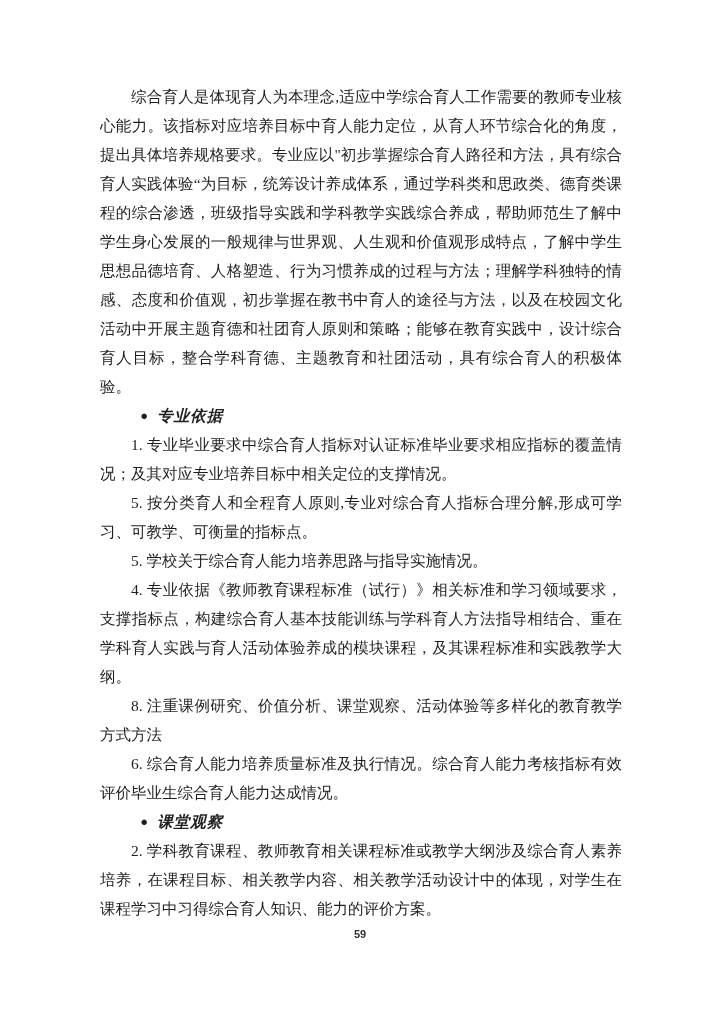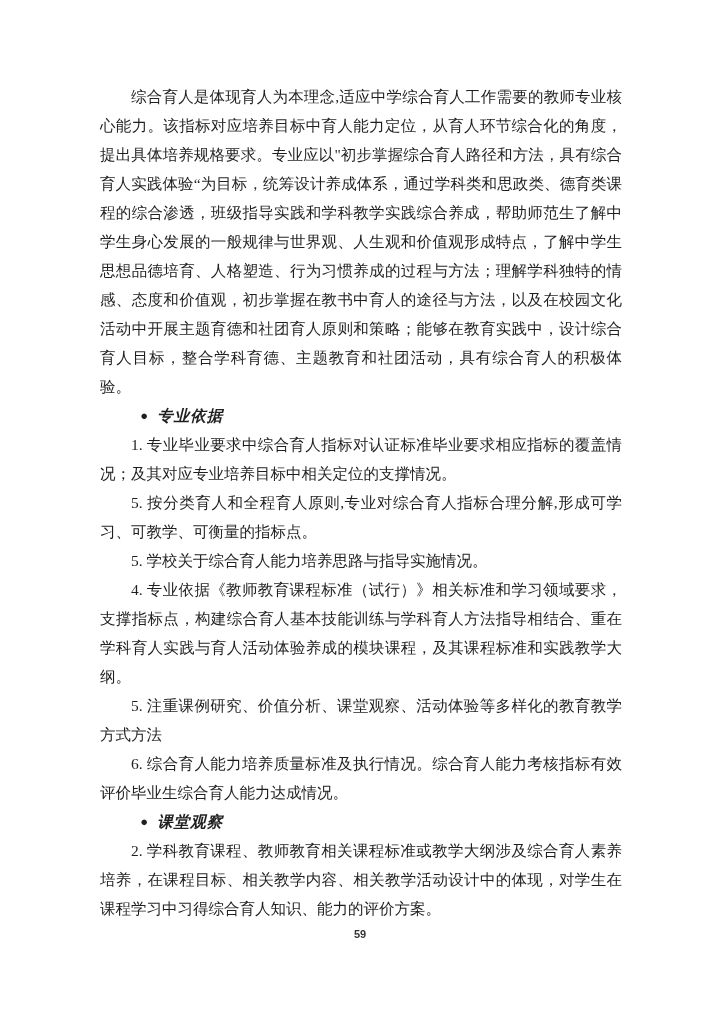--- a/index.html
+++ b/index.html
@@ -64,21 +64,21 @@
     <p class="para">综合育人是体现育人为本理念,适应中学综合育人工作需要的教师专业核心能力。该指标对应培养目标中育人能力定位，从育人环节综合化的角度，提出具体培养规格要求。专业应以"初步掌握综合育人路径和方法，具有综合育人实践体验“为目标，统筹设计养成体系，通过学科类和思政类、德育类课程的综合渗透，班级指导实践和学科教学实践综合养成，帮助师范生了解中学生身心发展的一般规律与世界观、人生观和价值观形成特点，了解中学生思想品德培育、人格塑造、行为习惯养成的过程与方法；理解学科独特的情感、态度和价值观，初步掌握在教书中育人的途径与方法，以及在校园文化活动中开展主题育德和社团育人原则和策略；能够在教育实践中，设计综合育人目标，整合学科育德、主题教育和社团活动，具有综合育人的积极体验。</p>
 
     <div class="section-heading">
       <span class="bullet">●</span><span class="heading-text">专业依据</span>
     </div>
 
     <p class="para">1. 专业毕业要求中综合育人指标对认证标准毕业要求相应指标的覆盖情况；及其对应专业培养目标中相关定位的支撑情况。</p>
     <p class="para">5. 按分类育人和全程育人原则,专业对综合育人指标合理分解,形成可学习、可教学、可衡量的指标点。</p>
     <p class="para">5. 学校关于综合育人能力培养思路与指导实施情况。</p>
     <p class="para">4. 专业依据《教师教育课程标准（试行）》相关标准和学习领域要求，支撑指标点，构建综合育人基本技能训练与学科育人方法指导相结合、重在学科育人实践与育人活动体验养成的模块课程，及其课程标准和实践教学大纲。</p>
-    <p class="para">5. 注重课例研究、价值分析、课堂观察、活动体验等多样化的教育教学方式方法</p>
+    <p class="para">8. 注重课例研究、价值分析、课堂观察、活动体验等多样化的教育教学方式方法</p>
     <p class="para">6. 综合育人能力培养质量标准及执行情况。综合育人能力考核指标有效评价毕业生综合育人能力达成情况。</p>
 
     <div class="section-heading">
       <span class="bullet">●</span><span class="heading-text">课堂观察</span>
     </div>
 
     <p class="para">2. 学科教育课程、教师教育相关课程标准或教学大纲涉及综合育人素养培养，在课程目标、相关教学内容、相关教学活动设计中的体现，对学生在课程学习中习得综合育人知识、能力的评价方案。</p>
 
   </div>
 

